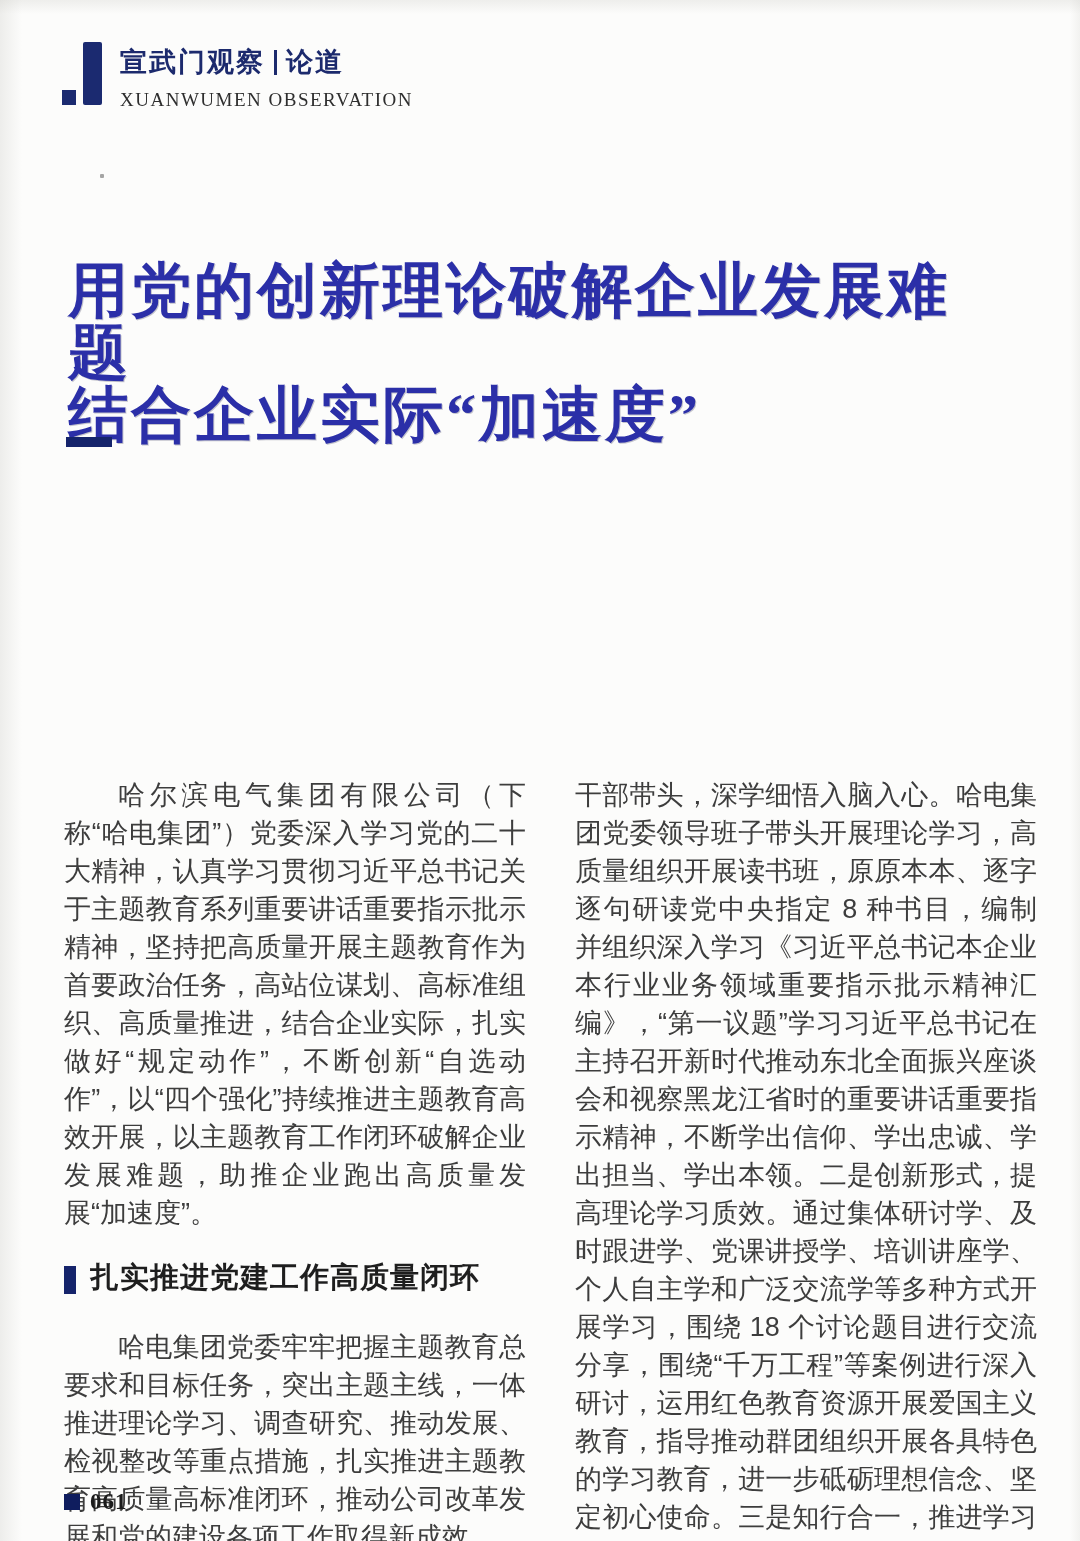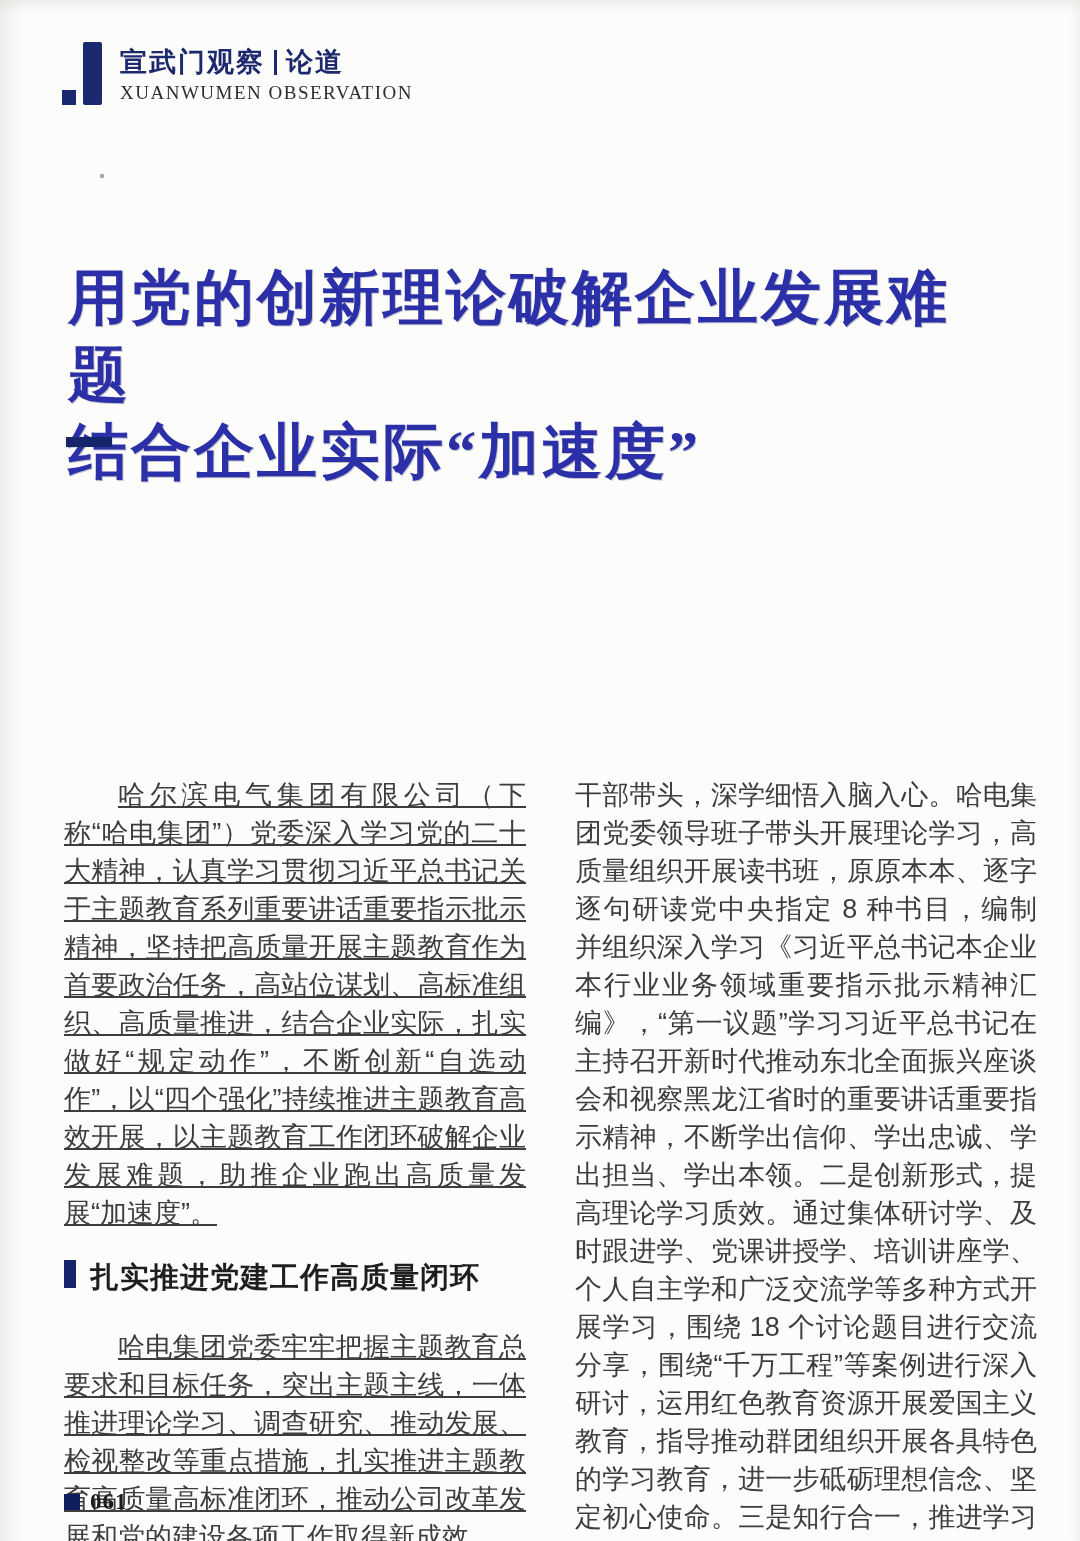--- a/index.html
+++ b/index.html
@@ -62,21 +62,21 @@
     color: #1c2a6d;
     letter-spacing: 2px;
   }
   .header-cn-divider {
     width: 3px;
     height: 25px;
     background: #1c2a6d;
     margin: 0 9px;
   }
   .header-en {
-    margin-top: 2px;
+    margin-top: 9px;
     font-family: "Liberation Serif", serif;
     font-size: 19px;
     color: #2e2e2e;
     letter-spacing: 1.5px;
   }
 
   .scan-speck {
     position: absolute;
     left: 100px;
     top: 174px;
@@ -89,21 +89,21 @@
 
   
   .article-title {
     position: absolute;
     left: 68px;
     top: 260px;
     width: 940px;
     font-family: "Liberation Serif", serif;
     font-weight: 900;
     font-size: 60px;
-    line-height: 77px;
+    line-height: 62px;
     letter-spacing: 3px;
     color: #2b2fa8;
     text-shadow: 1px 1px 0 rgba(20,20,60,0.25);
   }
 
   
   .author-mark {
     position: absolute;
     left: 66px;
     top: 437px;
@@ -127,25 +127,25 @@
     top: 776px;
     width: 462px;
     font-size: 27px;
     line-height: 38px;
     color: #3d3d3d;
     text-align: justify;
   }
   .col-left  { left: 64px; }
   .col-right { left: 575px; }
   .col p { margin: 0; }
-  .col p.indent { text-indent: 2em; text-decoration: underline; }
+  .col p.indent { text-indent: 2em; }
 
   .section-heading {
     display: flex;
-    align-items: flex-start;
+    align-items: flex-end;
     margin: 28px 0 34px 0;
     font-family: "Liberation Serif", serif;
     font-weight: 700;
     font-size: 29px;
     line-height: 34px;
     color: #1e1e1e;
     letter-spacing: 1px;
   }
   .section-bar {
     flex: 0 0 auto;

